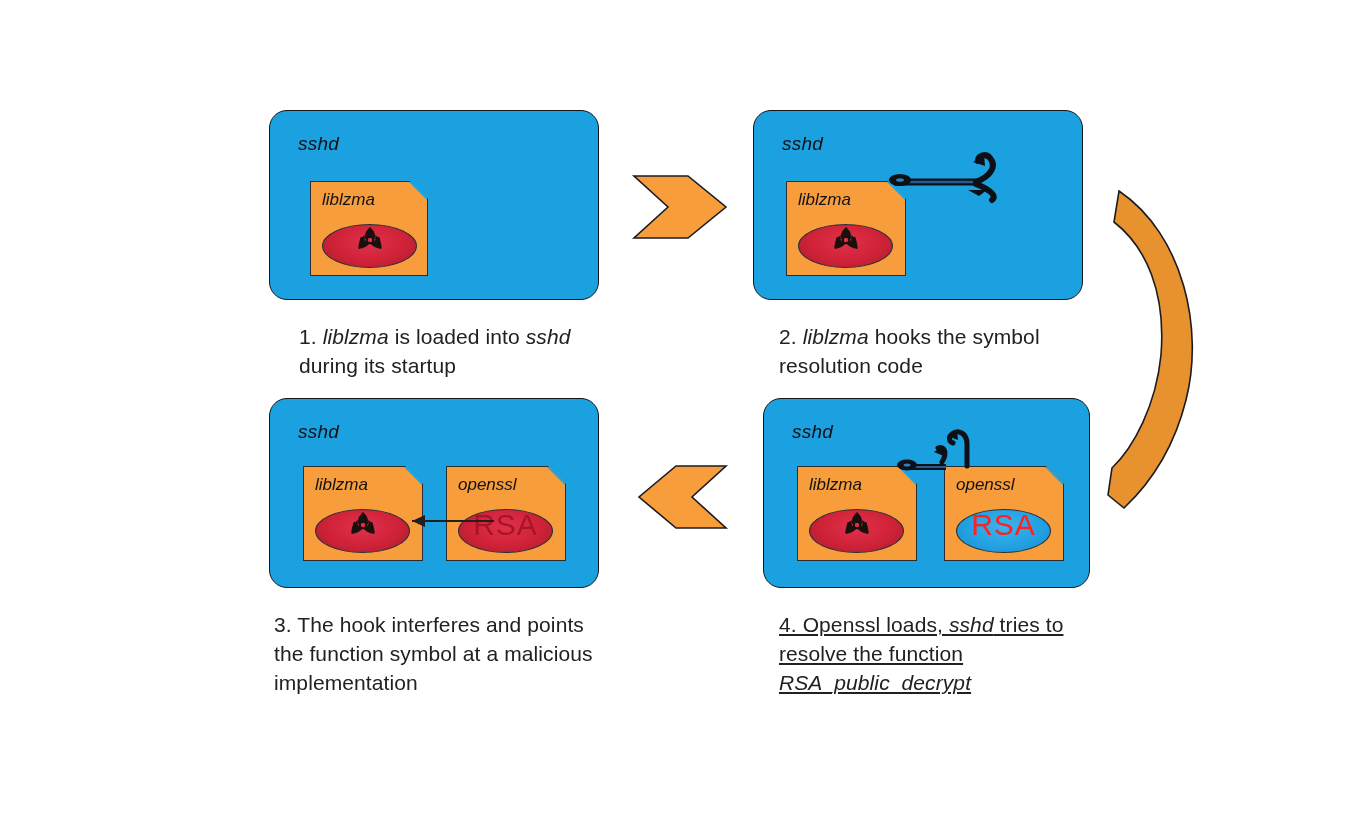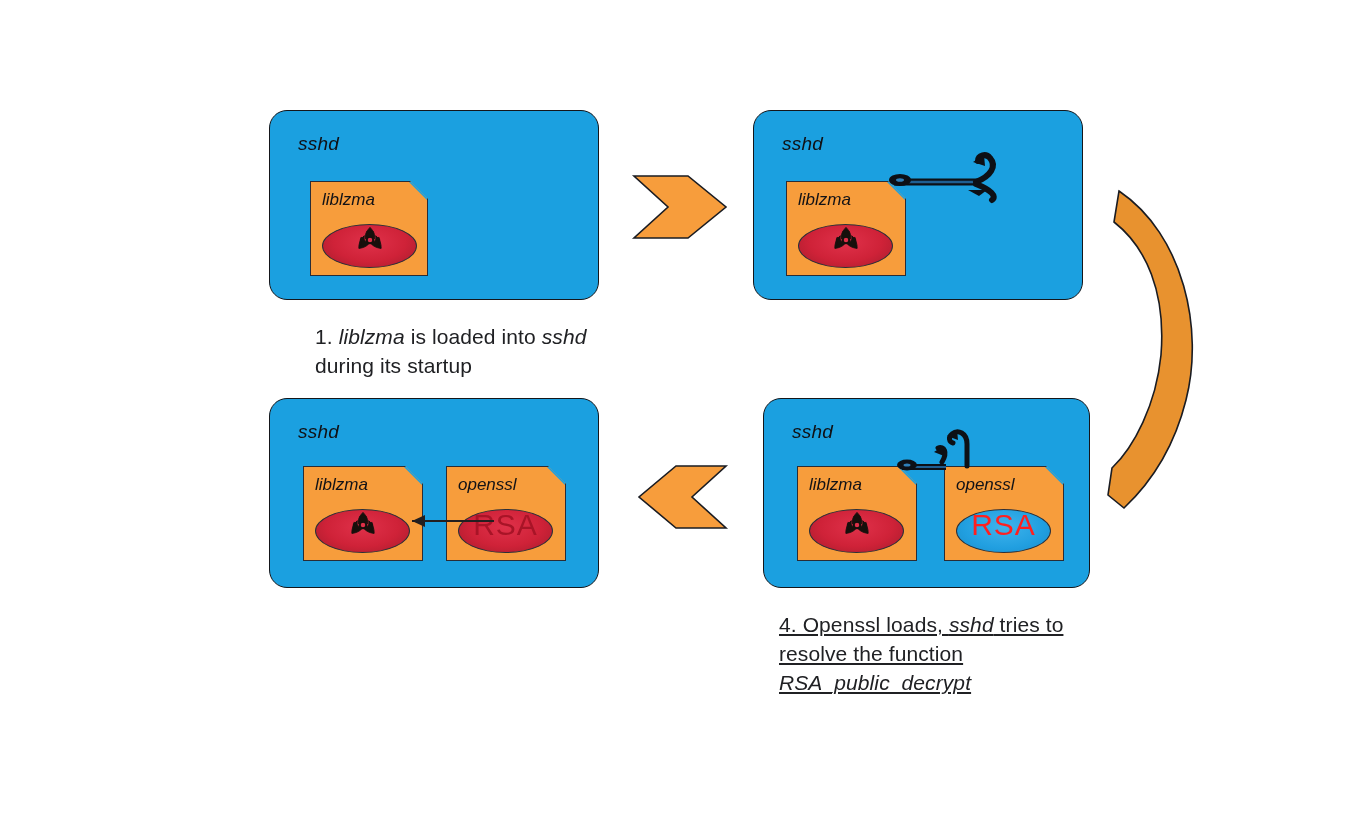--- a/index.html
+++ b/index.html
@@ -127,21 +127,21 @@
           <g fill="none" stroke="#17100c" stroke-width="5">
             <path d="M38 24 A 28 28 0 0 1 62 24"></path>
             <path d="M22 68 A 28 28 0 0 1 22 40"></path>
             <path d="M78 40 A 28 28 0 0 1 78 68"></path>
           </g>
         </svg>
       </div>
     </div>
   </div>
 
-  <div class="caption" style="left:283px; top:322px; width:300px;margin-left:16px;">
+  <div class="caption" style="left:283px; top:322px; width:300px;">
     <span>1.&nbsp;<i>liblzma</i> is loaded into <i>sshd</i> during its startup</span>
   </div>
 
   <div class="panel" style="left:737px; top:110px; width:330px; height:190px;">
     <div class="panel-title">sshd</div>
 
     <div class="modbox" style="left:32px; top:70px; width:120px; height:95px;">
       <div class="fold"></div>
       <div class="modbox-label">liblzma</div>
       <div class="ellipse red" style="left:11px; top:42px; width:95px; height:44px;">
@@ -155,20 +155,23 @@
           <g fill="none" stroke="#17100c" stroke-width="5">
             <path d="M38 24 A 28 28 0 0 1 62 24"></path>
             <path d="M22 68 A 28 28 0 0 1 22 40"></path>
             <path d="M78 40 A 28 28 0 0 1 78 68"></path>
           </g>
         </svg>
       </div>
     </div>
   </div>
 
+  <div class="caption" style="left:763px; top:322px; width:300px;">
+    <span>2.&nbsp;<i>liblzma</i> hooks the symbol resolution code</span>
+  </div>
 
   <div class="panel" style="left:253px; top:398px; width:330px; height:190px;">
     <div class="panel-title">sshd</div>
 
     <div class="modbox" style="left:33px; top:67px; width:120px; height:95px;">
       <div class="fold"></div>
       <div class="modbox-label">liblzma</div>
       <div class="ellipse red" style="left:11px; top:42px; width:95px; height:44px;">
         <svg width="30" height="30" viewBox="0 0 100 100">
           <g fill="#17100c" stroke="#17100c" stroke-width="3">
@@ -188,20 +191,23 @@
 
     <div class="modbox" style="left:176px; top:67px; width:120px; height:95px;">
       <div class="fold"></div>
       <div class="modbox-label">openssl</div>
       <div class="ellipse red" style="left:11px; top:42px; width:95px; height:44px;">
         <span class="rsa-text dim">RSA</span>
       </div>
     </div>
   </div>
 
+  <div class="caption" style="left:258px; top:610px; width:320px;">
+    <span>3. The hook interferes and points the function symbol at a malicious implementation</span>
+  </div>
 
   <div class="panel" style="left:747px; top:398px; width:327px; height:190px;">
     <div class="panel-title">sshd</div>
 
     <div class="modbox" style="left:33px; top:67px; width:120px; height:95px;">
       <div class="fold"></div>
       <div class="modbox-label">liblzma</div>
       <div class="ellipse red" style="left:11px; top:42px; width:95px; height:44px;">
         <svg width="30" height="30" viewBox="0 0 100 100">
           <g fill="#17100c" stroke="#17100c" stroke-width="3">

